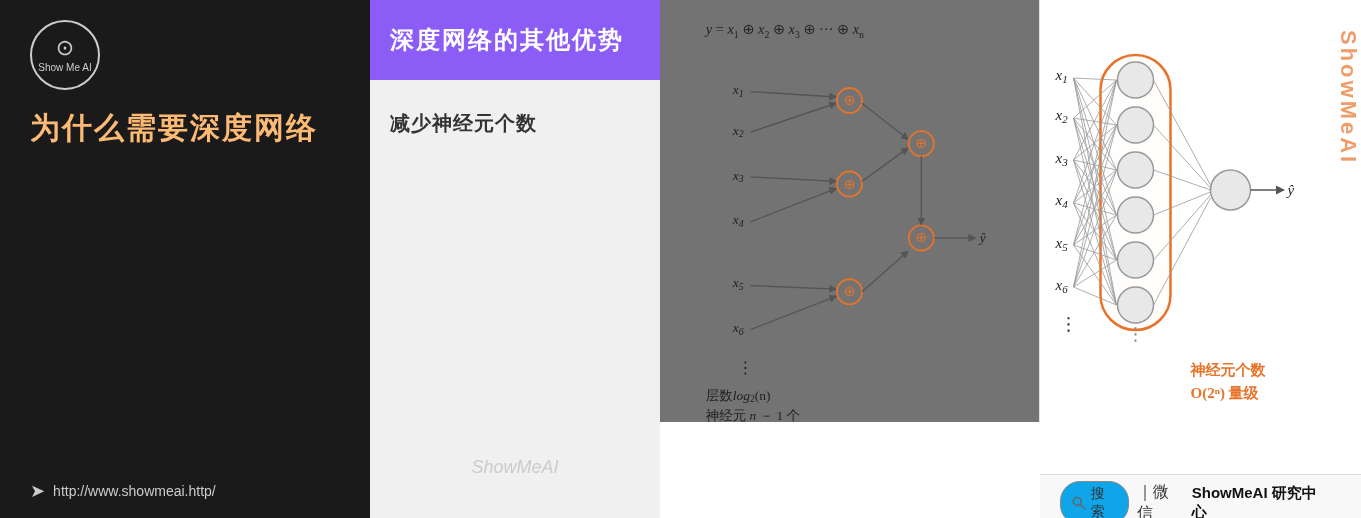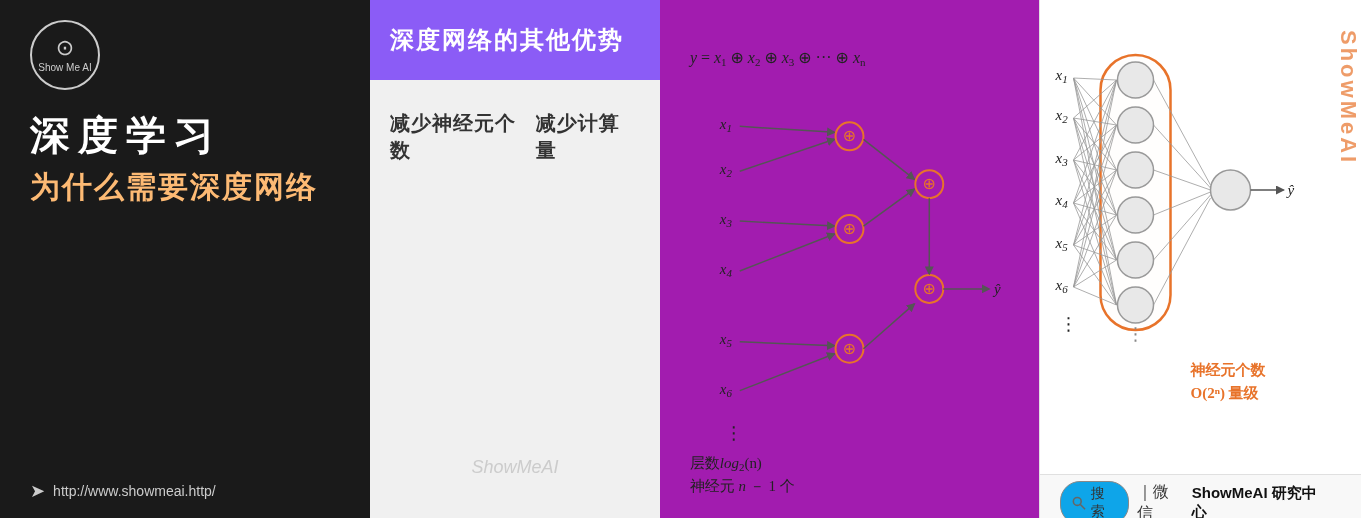--- a/index.html
+++ b/index.html
@@ -158,22 +158,22 @@
       font-size: 18px;
       font-family: Arial, sans-serif;
       font-style: italic;
       white-space: nowrap;
     }
 
     
     .diagram-panel {
       width: 380px;
       min-width: 380px;
-      height: 518px;
-      background: #a21caf;
+      height: 422px;
+      background: #737373;
       position: relative;
       display: flex;
       flex-direction: column;
       align-items: center;
       border-right: 1px solid #e0e0e0;
     }
 
     .diagram-svg {
       width: 100%;
       height: 100%;
@@ -244,35 +244,33 @@
 </head>
 <body>
 
 <div class="left-panel">
   <div class="logo-area">
     <div class="logo-circle">
       <div class="logo-icon">⊙</div>
       <div class="logo-text-small">Show Me AI</div>
     </div>
   </div>
-  <div class="main-title-1">深度学习</div>
   <div class="subtitle">为什么需要深度网络</div>
   <div class="bottom-link">
     <span class="link-icon">➤</span>
     <span class="link-text">http://www.showmeai.http/</span>
   </div>
 </div>
 
 <div class="middle-panel">
   <div class="orange-header">
     <span class="orange-header-text">深度网络的其他优势</span>
   </div>
   <div class="middle-content">
     <div class="bullet-text">减少神经元个数</div>
-    <div class="bullet-text">减少计算量</div>
   </div>
   <div class="watermark">ShowMeAI</div>
 </div>
 
 <div class="diagram-panel">
   <svg class="diagram-svg" viewBox="0 0 380 470" xmlns="http://www.w3.org/2000/svg">
 
     <text x="30" y="38" font-size="16" font-family="serif" fill="#222">
       <tspan font-style="italic">y</tspan>
       <tspan> = </tspan>

